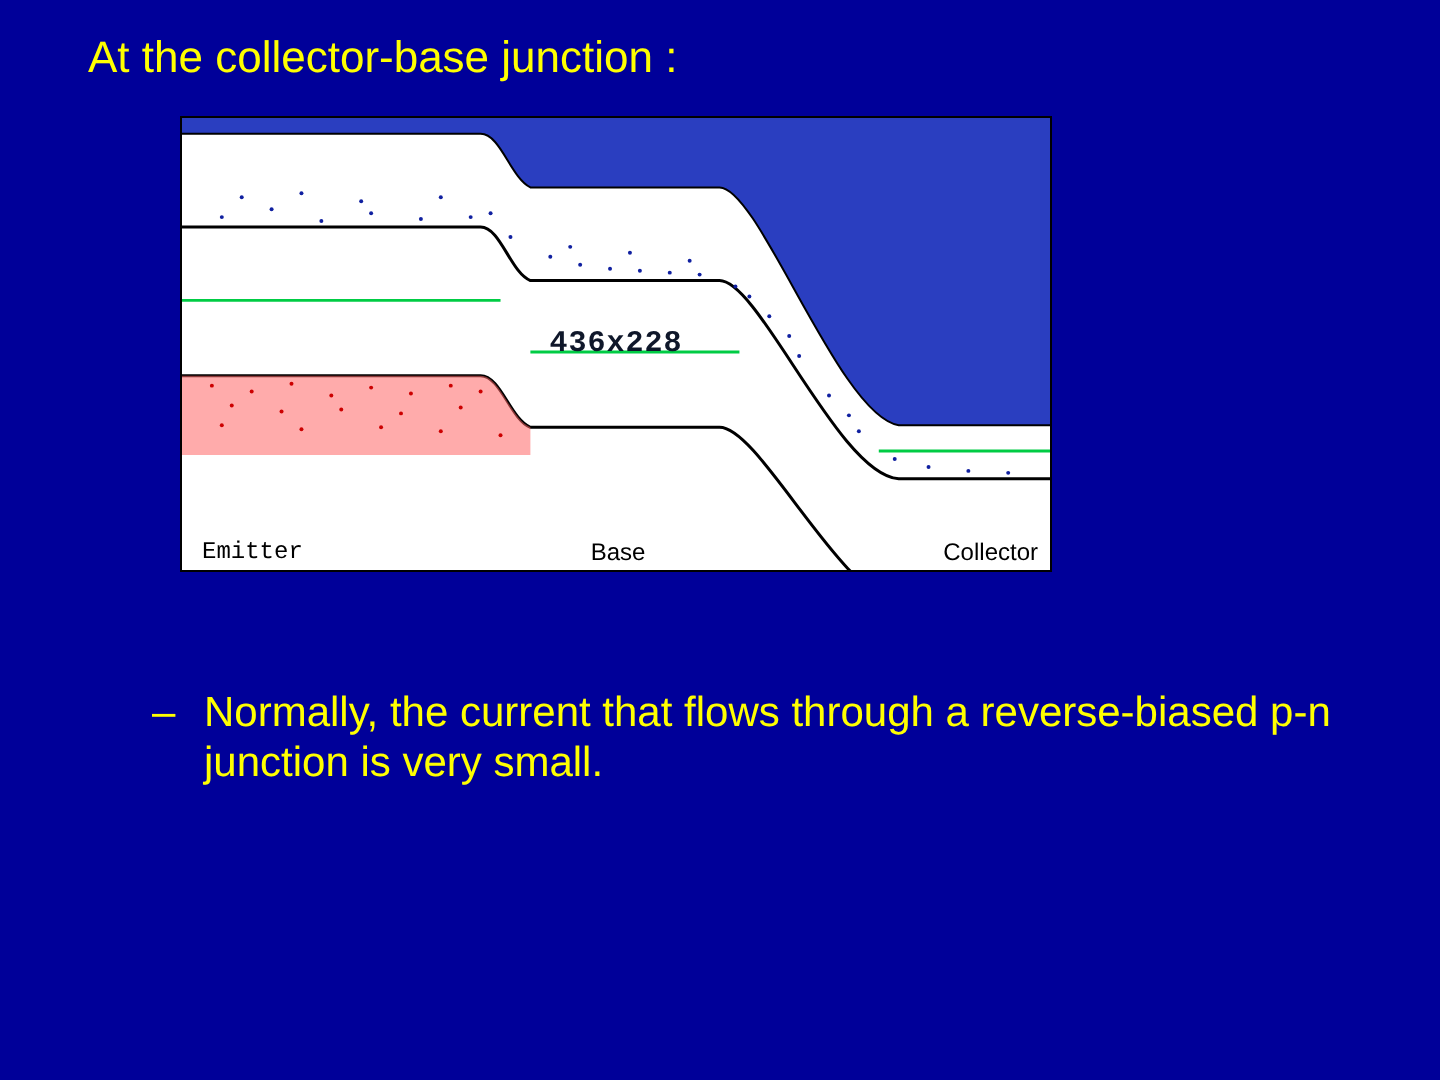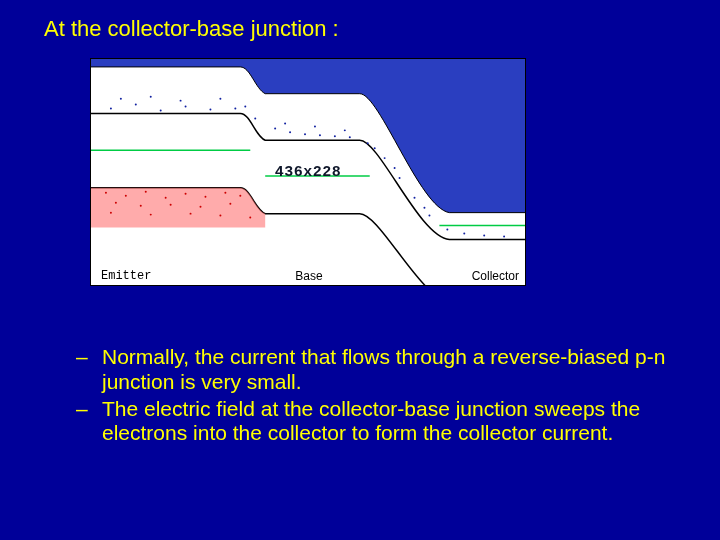--- a/index.html
+++ b/index.html
@@ -170,15 +170,14 @@
     <span class="lbl-collector">Collector</span>
   </div>
   <div class="dim-overlay">
     <span class="dim-text">436x228</span>
   </div>
 </div>
 
 <div class="bullets">
   <ul>
     <li>Normally, the current that flows through a reverse-biased p-n junction is very small.</li>
-    <li>The electric field at the collector-base junction sweeps the electrons into the collector to form the collector current.</li>
   </ul>
 </div>
 
 </body></html>

